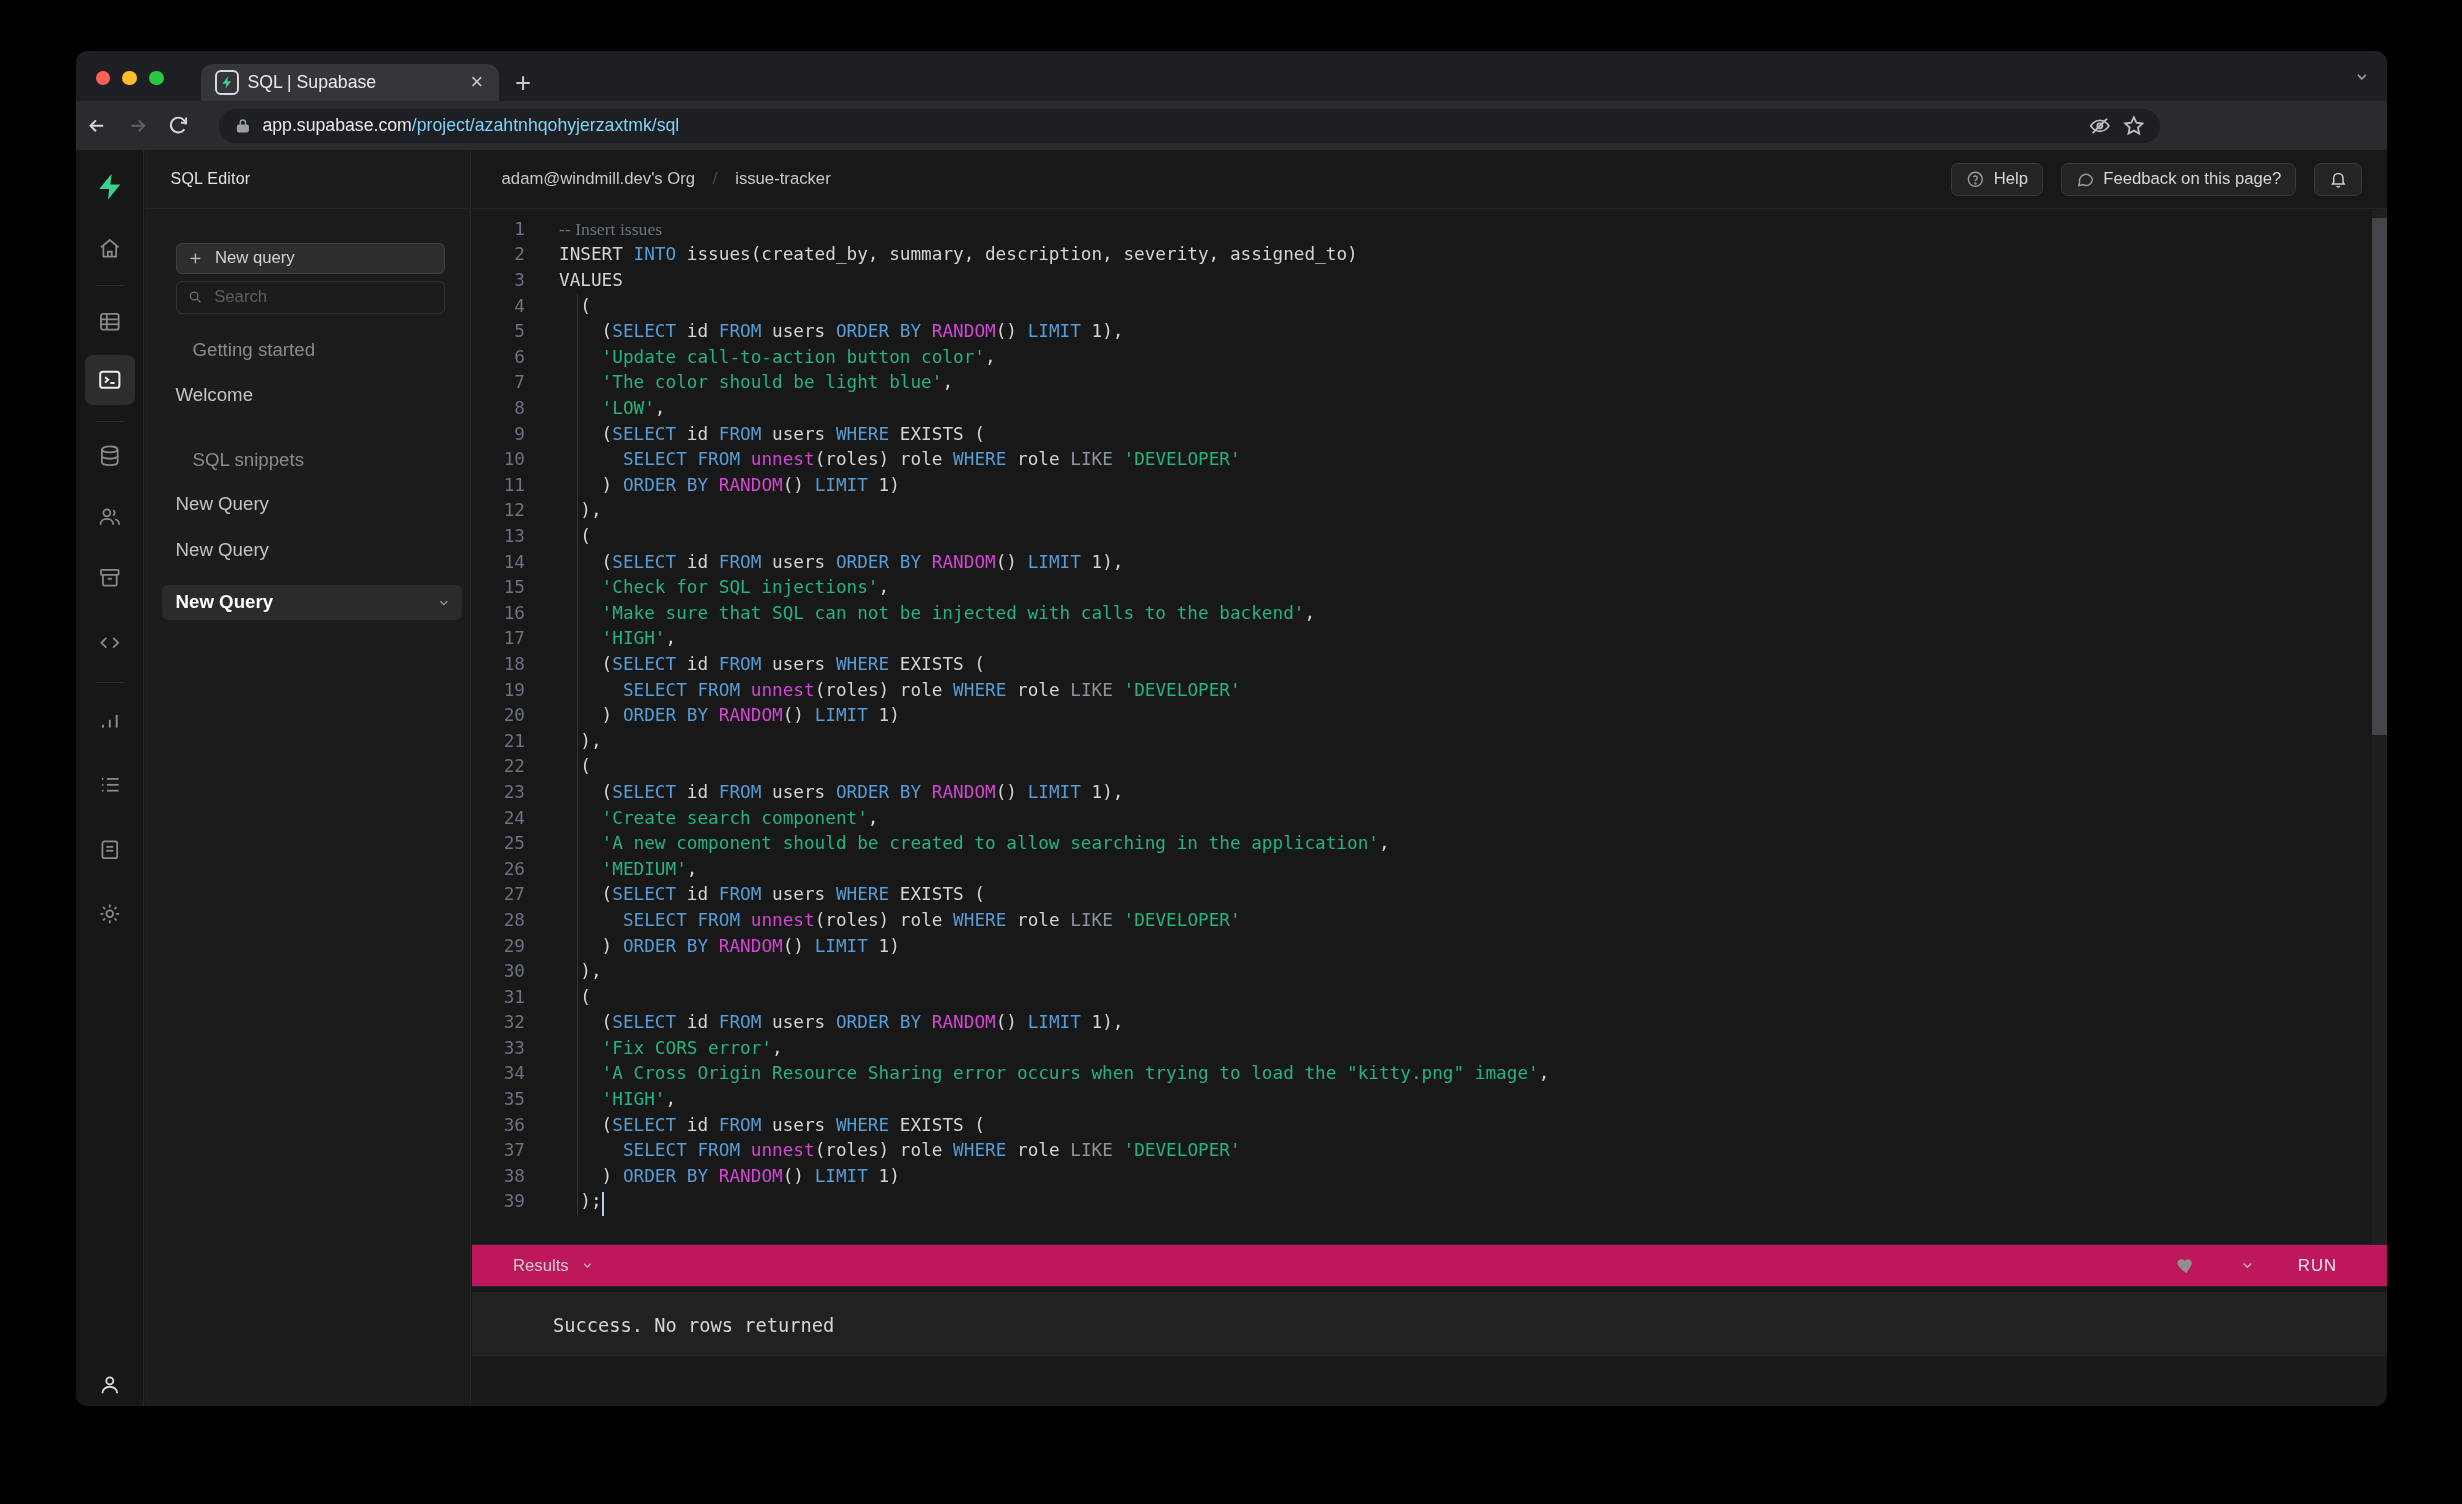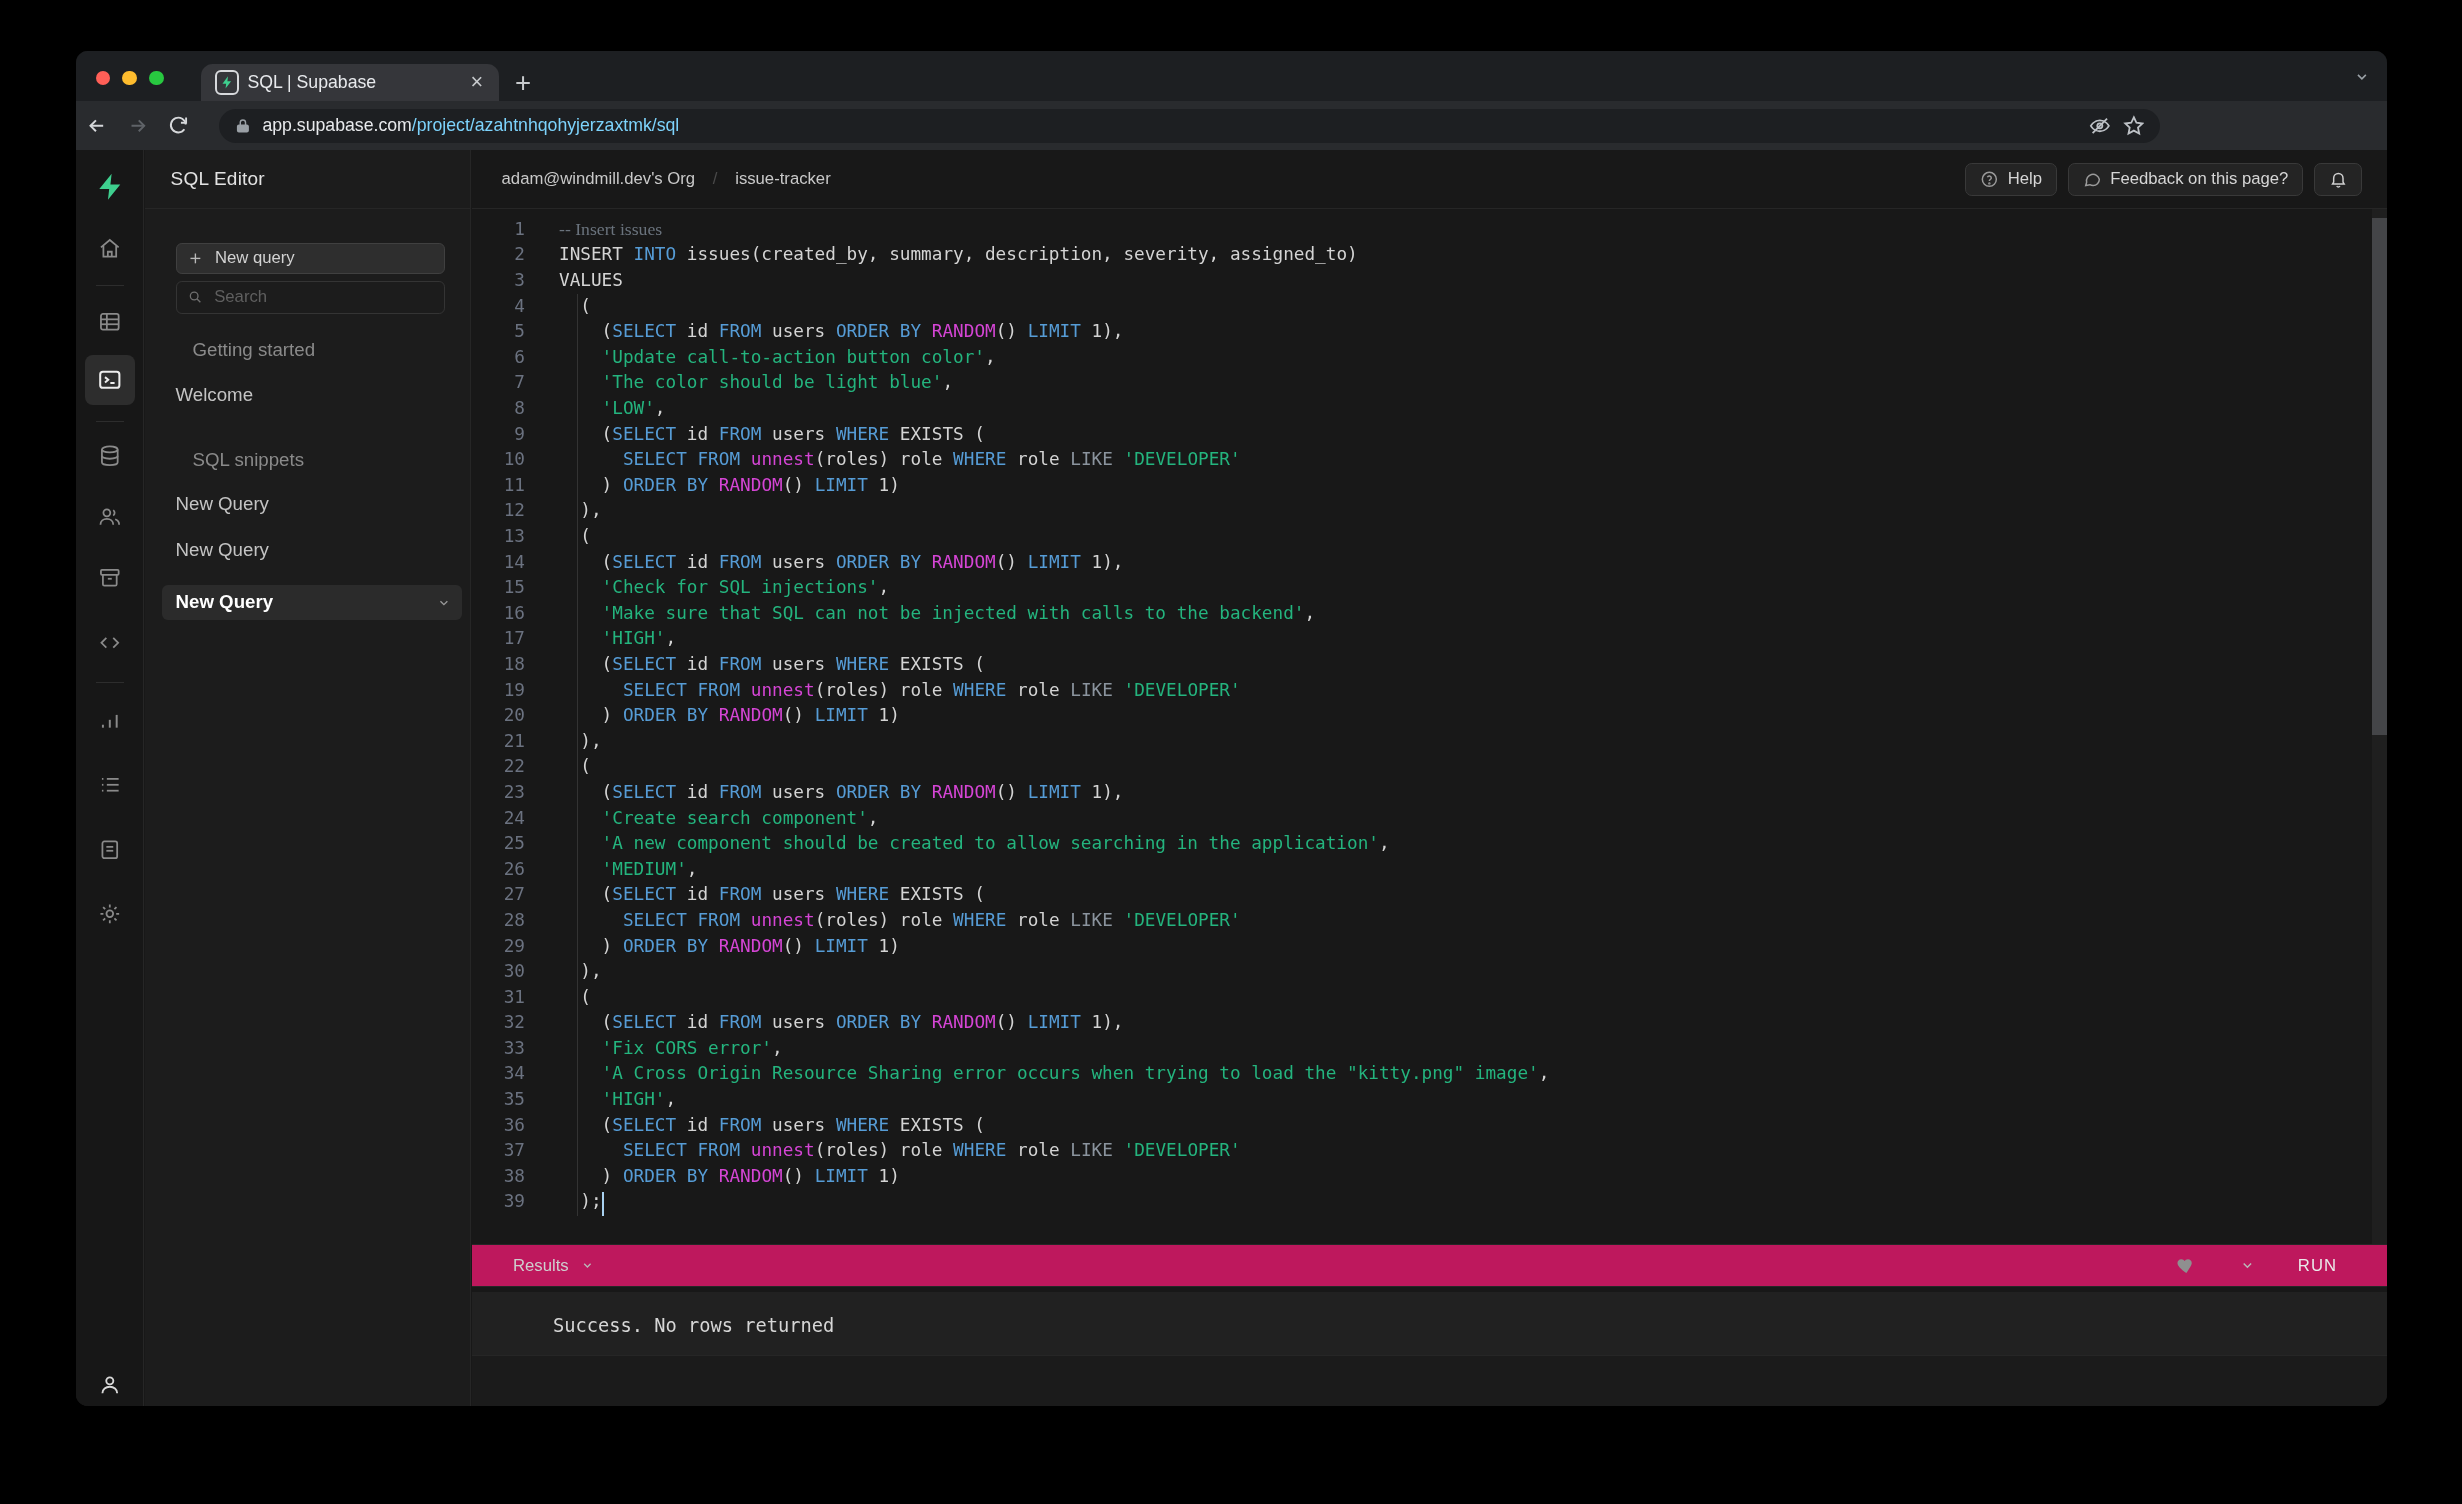--- a/index.html
+++ b/index.html
@@ -36,39 +36,39 @@
   
   .app { position:absolute; left:0; top:99px; right:0; bottom:0; background:#181818; }
   .rail { position:absolute; left:0; top:0; width:68px; height:100%; background:#171717; border-right:1px solid #262626; }
   .rail-ic { position:absolute; left:0; width:68px; display:flex; justify-content:center; color:#8a8a8a; }
   .rail-div { position:absolute; left:19.7px; width:28.6px; border-top:1px solid #2d2d2d; }
   .rail-tile { position:absolute; left:8.9px; top:205px; width:50px; height:50px; background:#2d2d2d; border-radius:7.9px;
                display:flex; align-items:center; justify-content:center; color:#ececec; }
 
   .sidebar { position:absolute; left:69px; top:0; width:326px; height:100%; background:#1c1c1c; border-right:1px solid #262626; }
   .sb-head { position:absolute; left:0; top:0; right:0; height:59px; border-bottom:1px solid #262626; display:flex; align-items:center; padding-left:25.6px; }
-  .sb-title { color:#e2e2e2; font-size:19px; letter-spacing:0.2px; }
+  .sb-title { color:#e2e2e2; font-size:16px; letter-spacing:0.2px; }
   .btn-newquery { position:absolute; left:30.5px; top:93px; width:269px; height:30.5px; background:#2e2e2e; border:1px solid #404040;
                   border-radius:5.9px; display:flex; align-items:center; gap:11.8px; padding:0 11.8px; color:#d2d2d2; font-size:16.7px; }
   .searchbox { position:absolute; left:30.5px; top:131px; width:269px; height:32.5px; border:1px solid #343434; border-radius:5.9px;
                display:flex; align-items:center; gap:11.8px; padding:0 11.8px; color:#707070; }
   .searchbox input { background:transparent; border:none; outline:none; color:#9a9a9a; font-size:16.7px; width:100%; font-family:inherit; }
   .searchbox input::placeholder { color:#5f5f5f; }
   .sb-sections { position:absolute; left:30.5px; top:189px; right:7.9px; }
   .sb-section { margin-bottom:43px; }
   .sb-label { color:#8a8a8a; font-size:18.7px; margin-bottom:22.7px;margin-left:17px; }
   .sb-item { color:#c4c4c4; font-size:18.7px; margin-bottom:23.6px; }
   .sb-item.selected { background:#2b2b2b; border-radius:5.9px; margin-left:-13.8px; margin-right:0;
                       padding:6.9px 11.8px 6.9px 13.8px; color:#fff; font-weight:bold; display:flex; align-items:center; justify-content:space-between; }
 
   .main { position:absolute; left:396px; top:0; right:0; bottom:0; }
   .main-head { position:absolute; left:0; top:0; right:0; height:59px; border-bottom:1px solid #262626; display:flex; align-items:center; }
   .crumbs { margin-left:29.6px; display:flex; align-items:center; gap:17.7px; font-size:16.7px; color:#c9c9c9; }
   .crumb-sep { color:#4a4a4a; }
-  .head-actions { position:absolute; right:24.6px; display:flex; align-items:center; gap:11px; }
+  .head-actions { position:absolute; right:24.6px; display:flex; align-items:center; gap:18px; }
   .pill { height:33px; background:#242424; border:1px solid #393939; border-radius:6.9px; display:flex; align-items:center; gap:8.9px;
           padding:0 13.8px; color:#d6d6d6; font-size:16.7px; }
 
   
   .editor { position:absolute; left:0; top:59px; right:0; height:1035px; overflow:hidden;
             font-family:"DejaVu Sans Mono", monospace; font-size:17.7px; }
   .code-lines { padding-top:7.9px; }
   .code-line { display:flex; height:25.6px; line-height:25.6px; }
   .ln { width:53px; text-align:right; color:#6b7280; flex:none; }
   .lc { padding-left:34px; white-space:pre; color:#d4d4d4; }

